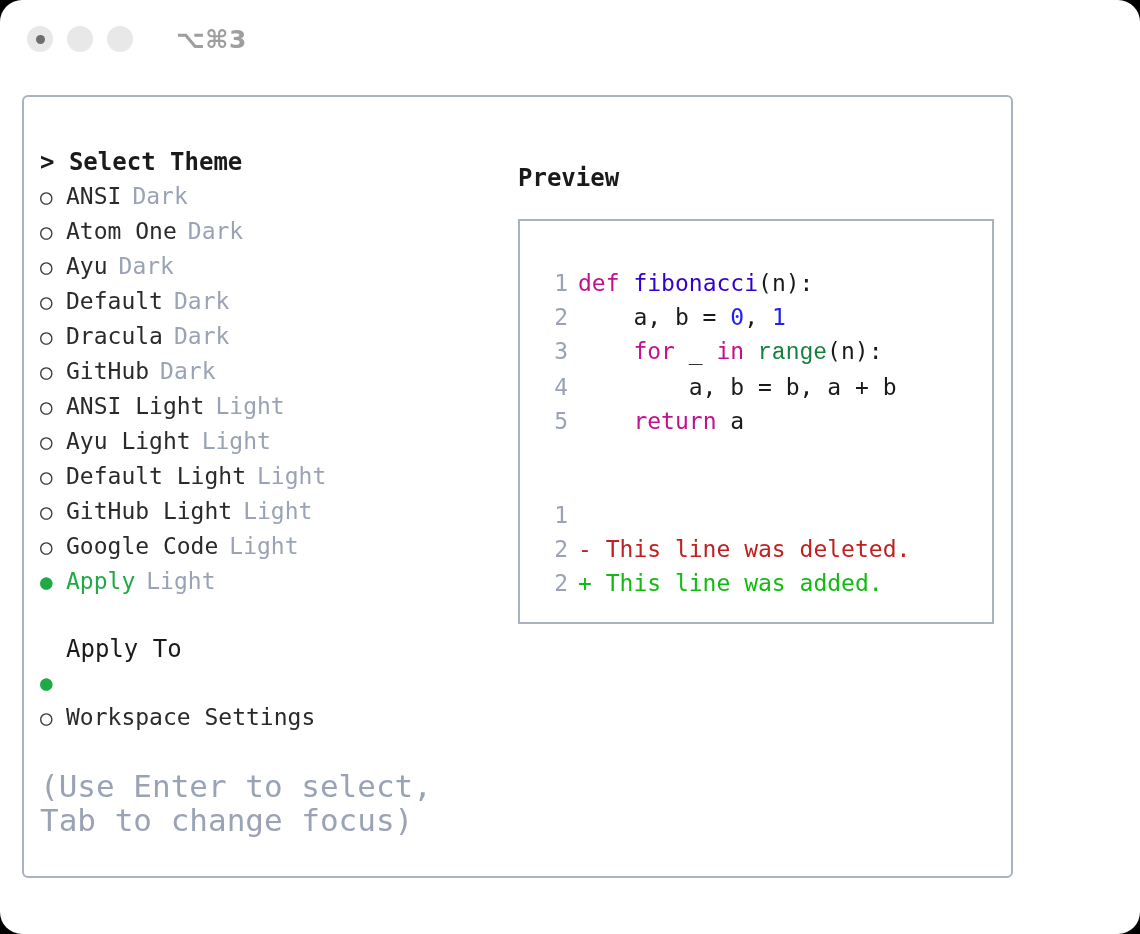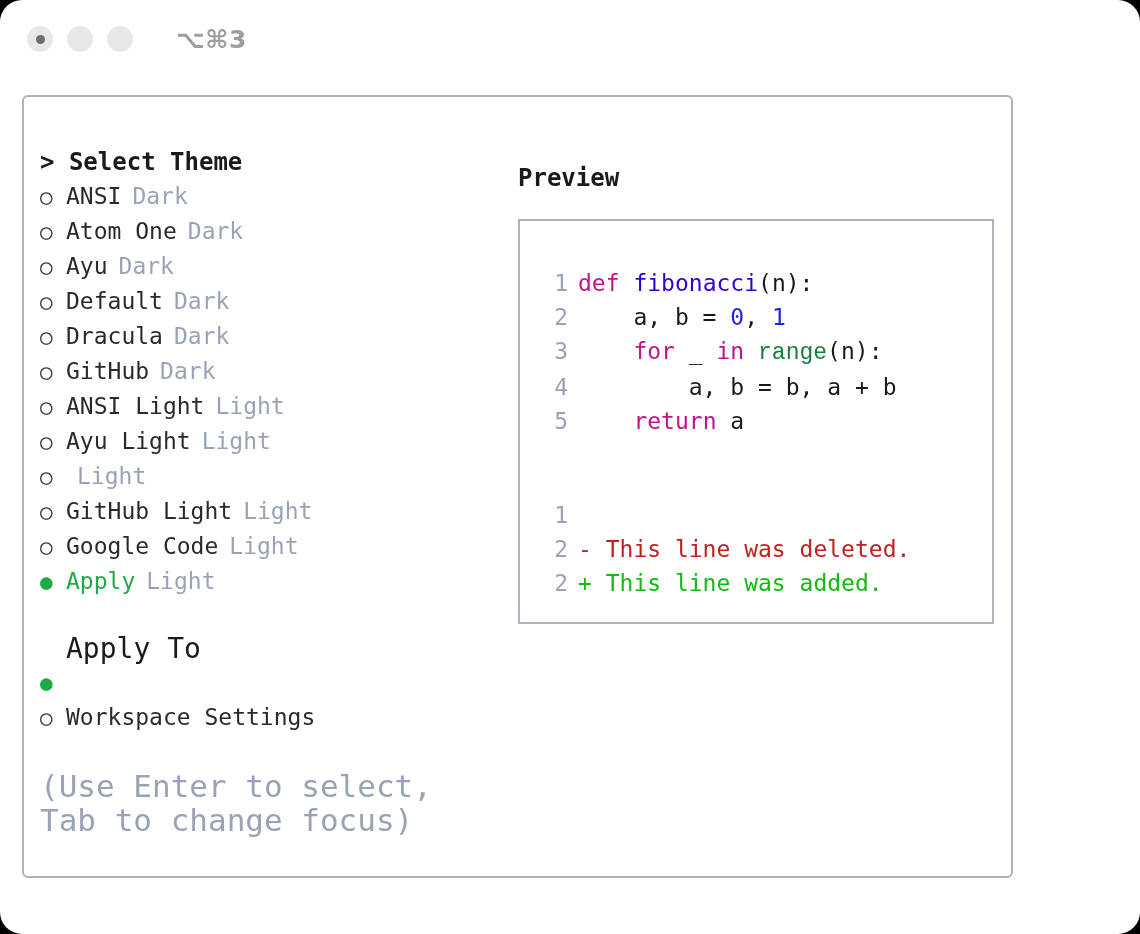--- a/index.html
+++ b/index.html
@@ -136,21 +136,21 @@
   .opt-row.selected .opt-label {
     color: #1faa46;
   }
 
   .opt-badge {
     color: #9aa3b5;
     margin-left: 11px;
   }
 
   .plain-head {
-    font-size: 28px;
+    font-size: 24px;
     color: #1a1a1a;
     line-height: 34px;
     padding-left: 26px;
     white-space: pre;
   }
 
   .spacer-sm { height: 33px; }
 
   #hint {
     margin-top: 34px;
@@ -241,21 +241,21 @@
 
           <div id="theme-list">
               <div class="opt-row"><span class="marker">○</span><span class="opt-label">ANSI</span><span class="opt-badge">Dark</span></div>
               <div class="opt-row"><span class="marker">○</span><span class="opt-label">Atom One</span><span class="opt-badge">Dark</span></div>
               <div class="opt-row"><span class="marker">○</span><span class="opt-label">Ayu</span><span class="opt-badge">Dark</span></div>
               <div class="opt-row"><span class="marker">○</span><span class="opt-label">Default</span><span class="opt-badge">Dark</span></div>
               <div class="opt-row"><span class="marker">○</span><span class="opt-label">Dracula</span><span class="opt-badge">Dark</span></div>
               <div class="opt-row"><span class="marker">○</span><span class="opt-label">GitHub</span><span class="opt-badge">Dark</span></div>
               <div class="opt-row"><span class="marker">○</span><span class="opt-label">ANSI Light</span><span class="opt-badge">Light</span></div>
               <div class="opt-row"><span class="marker">○</span><span class="opt-label">Ayu Light</span><span class="opt-badge">Light</span></div>
-              <div class="opt-row"><span class="marker">○</span><span class="opt-badge">Light</span></div>
+              <div class="opt-row"><span class="marker">○</span><span class="opt-label">Default Light</span><span class="opt-badge">Light</span></div>
               <div class="opt-row"><span class="marker">○</span><span class="opt-label">GitHub Light</span><span class="opt-badge">Light</span></div>
               <div class="opt-row"><span class="marker">○</span><span class="opt-label">Google Code</span><span class="opt-badge">Light</span></div>
               <div class="opt-row selected"><span class="marker sel">●</span><span class="opt-label">Apply</span><span class="opt-badge">Light</span></div>
             </div>
 
           <div class="spacer-sm"></div>
 
           <div class="plain-head">Apply To</div>
 
           <div id="apply-list">

